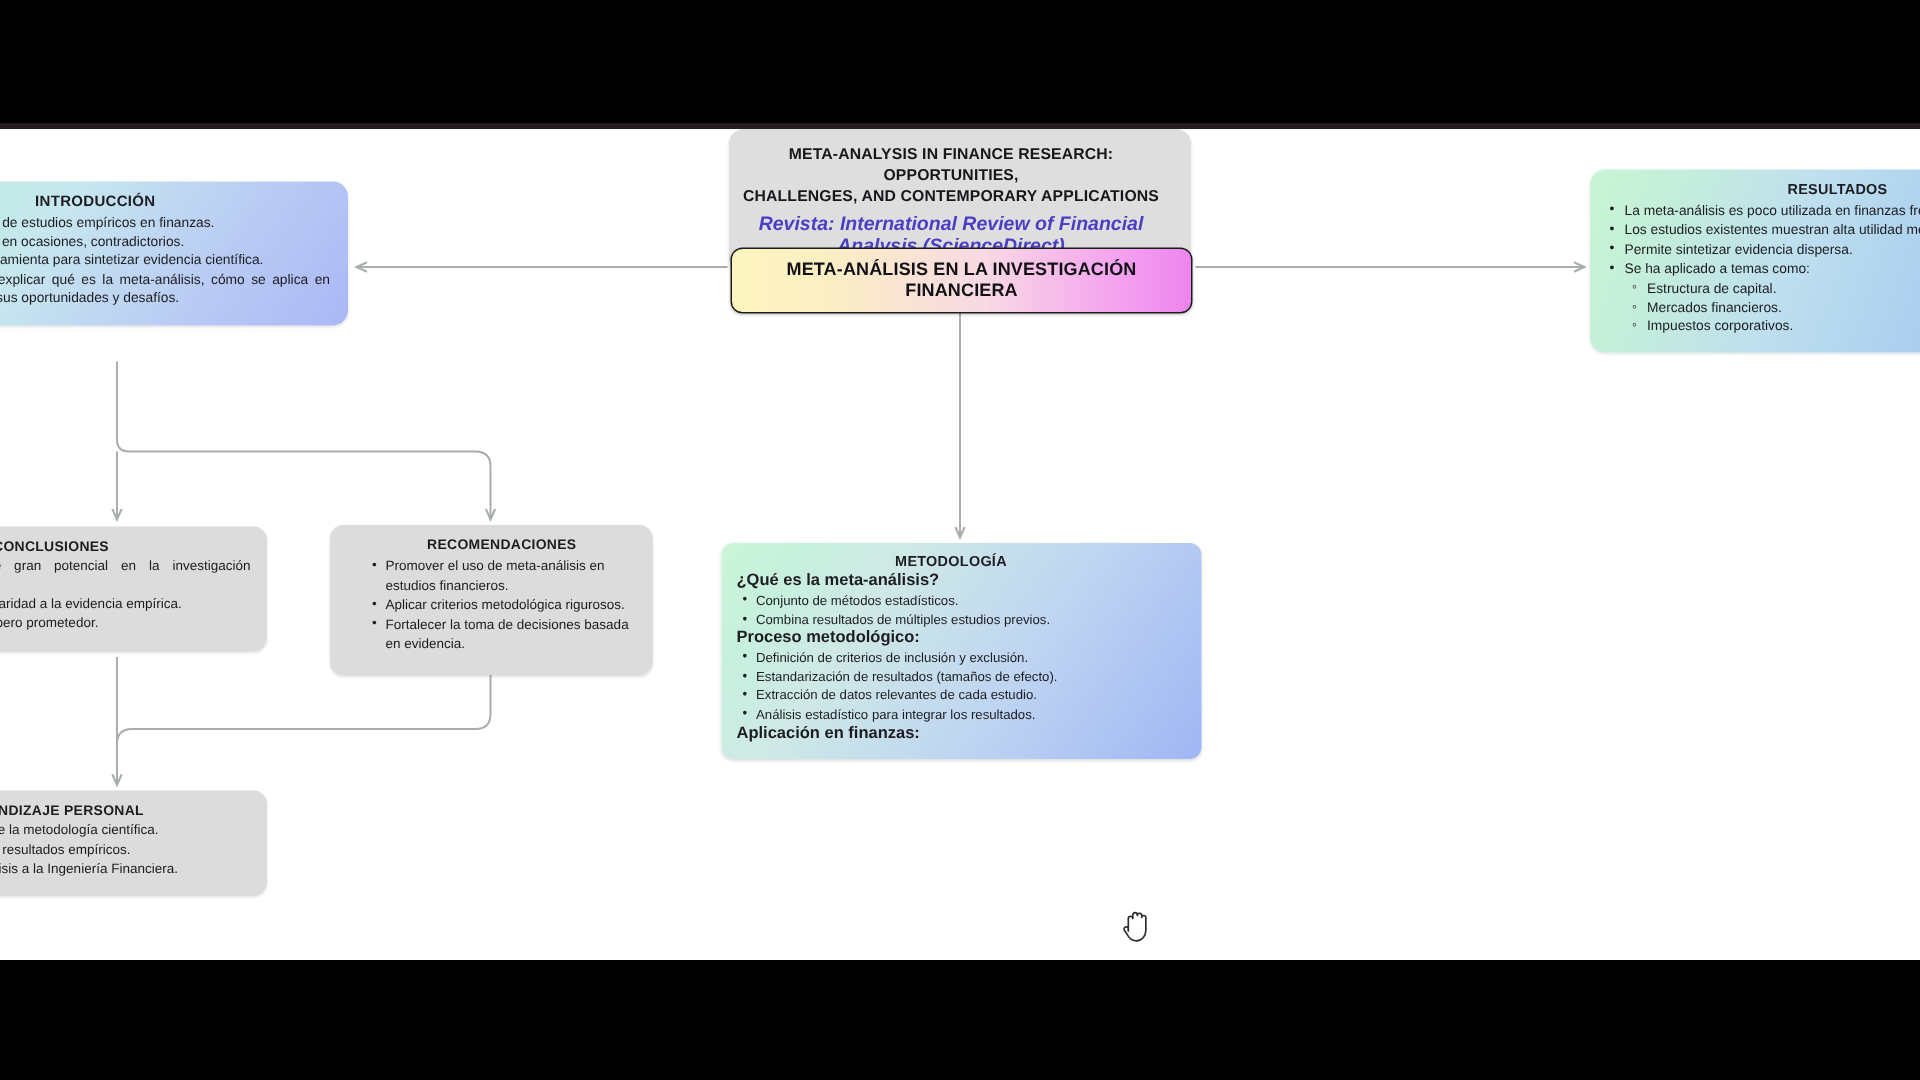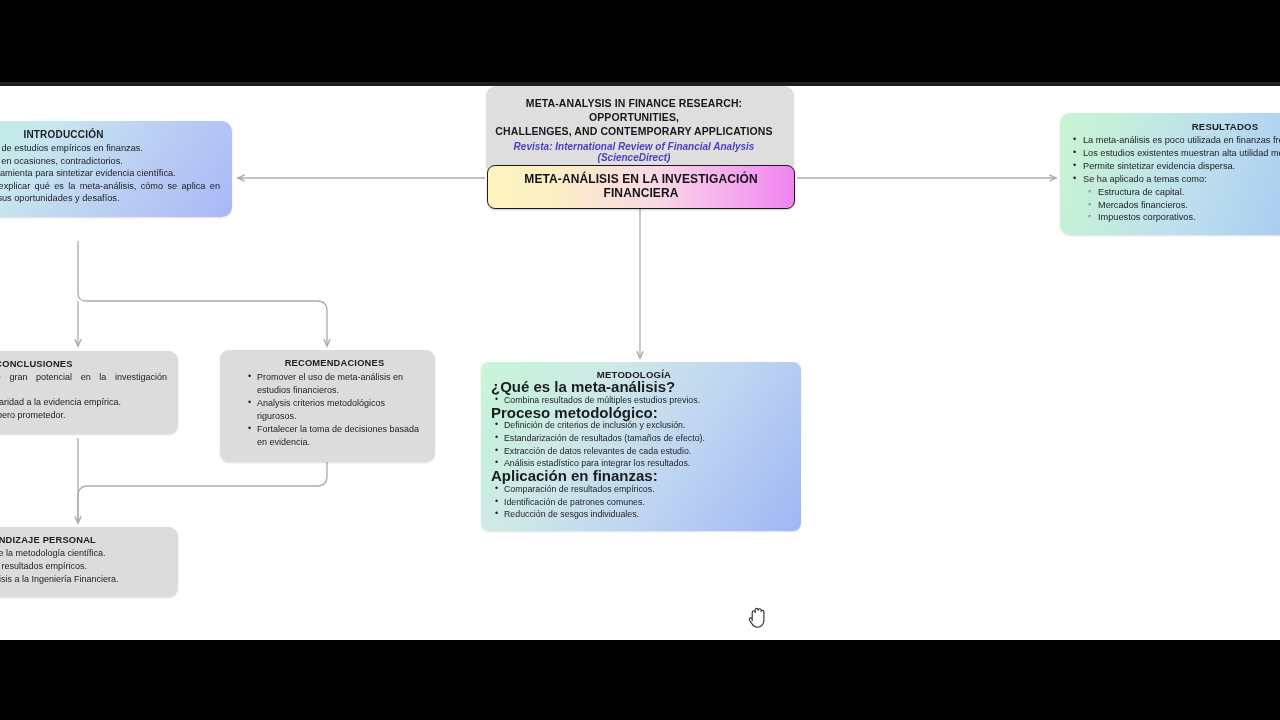--- a/index.html
+++ b/index.html
@@ -65,21 +65,21 @@
     border-radius: 10px;
     padding: 10px 14px 11px 2px;
     text-align: center;
   }
   #title-card .t-main {
     font-size: 10.5px; font-weight: bold; line-height: 14px;
     letter-spacing: .1px; color: #17171b;
   }
   #title-card .t-sub {
     margin-top: 3px;
-    font-size: 10px; font-style: italic; font-weight: bold;
+    font-size: 13px; font-style: italic; font-weight: bold;
     color: #4a3fc4;
   }
 
   
   #central {
     left: 487px; top: 79px; width: 308px;
     background: linear-gradient(90deg,#fdf5bf 0%,#fbeec4 22%,#f8d9e4 55%,#f49ff0 86%,#ee84ee 100%);
     border: 1.6px solid #1b1b1b;
     border-radius: 8px;
     padding: 7px 8px 8px 8px;
@@ -114,21 +114,21 @@
   #resultados ul { font-size: 9.2px; line-height: 12.9px; }
 
   
   #metodologia {
     left: 481px; top: 276px; width: 320px;
     background: linear-gradient(125deg,#ccf6d7 0%,#c6f0dd 14%,#cfe9e6 30%,#bed4f2 62%,#9fb6f4 100%);
     border-radius: 8px;
     padding: 7px 24px 10px 10px;
   }
   #metodologia .title { font-size: 9.6px; margin-bottom: 1px; }
-  #metodologia .sec { font-size: 15px; line-height: 12.8px; }
+  #metodologia .sec { font-size: 11px; line-height: 12.8px; }
   #metodologia ul { font-size: 8.8px; line-height: 12.7px; }
   #metodologia li { padding-left: 13px; }
   #metodologia li::before { left: 4px; }
 
   
   .grey {
     background: #dcdcdc;
     border-radius: 9px;
   }
   #conclusiones {
@@ -229,51 +229,47 @@
         <li class="sub">Estructura de capital.</li>
         <li class="sub">Mercados financieros.</li>
         <li class="sub">Impuestos corporativos.</li>
       </ul>
     </div>
 
     <div id="metodologia" class="node">
       <div class="title">METODOLOGÍA</div>
       <div class="sec">¿Qué es la meta-análisis?</div>
       <ul>
+        <li>Conjunto de métodos estadísticos.</li>
         <li>Combina resultados de múltiples estudios previos.</li>
       </ul>
       <div class="sec">Proceso metodológico:</div>
       <ul>
         <li>Definición de criterios de inclusión y exclusión.</li>
         <li>Estandarización de resultados (tamaños de efecto).</li>
         <li>Extracción de datos relevantes de cada estudio.</li>
         <li>Análisis estadístico para integrar los resultados.</li>
       </ul>
       <div class="sec">Aplicación en finanzas:</div>
-      <ul>
-        <li>Comparación de resultados empíricos.</li>
-        <li>Identificación de patrones comunes.</li>
-        <li>Reducción de sesgos individuales.</li>
-      </ul>
     </div>
 
     <div id="conclusiones" class="node grey">
       <div class="title">CONCLUSIONES</div>
       <ul>
         <li>La meta-análisis tiene gran potencial en la investigación financiera.</li>
         <li>Aporta rigor, síntesis y claridad a la evidencia empírica.</li>
         <li>Su uso aún es limitado, pero prometedor.</li>
       </ul>
     </div>
 
     <div id="recomendaciones" class="node grey">
       <div class="title">RECOMENDACIONES</div>
       <ul>
         <li>Promover el uso de meta-análisis en estudios financieros.</li>
-        <li>Analysis criterios metodológicos rigurosos.</li>
+        <li>Aplicar criterios metodológica rigurosos.</li>
         <li>Fortalecer la toma de decisiones basada en evidencia.</li>
       </ul>
     </div>
 
     <div id="aprendizaje" class="node grey">
       <div class="title">APRENDIZAJE PERSONAL</div>
       <ul>
         <li>Comprensión del valor de la metodología científica.</li>
         <li>Importancia de sintetizar resultados empíricos.</li>
         <li>Aplicación del meta-análisis a la Ingeniería Financiera.</li>

